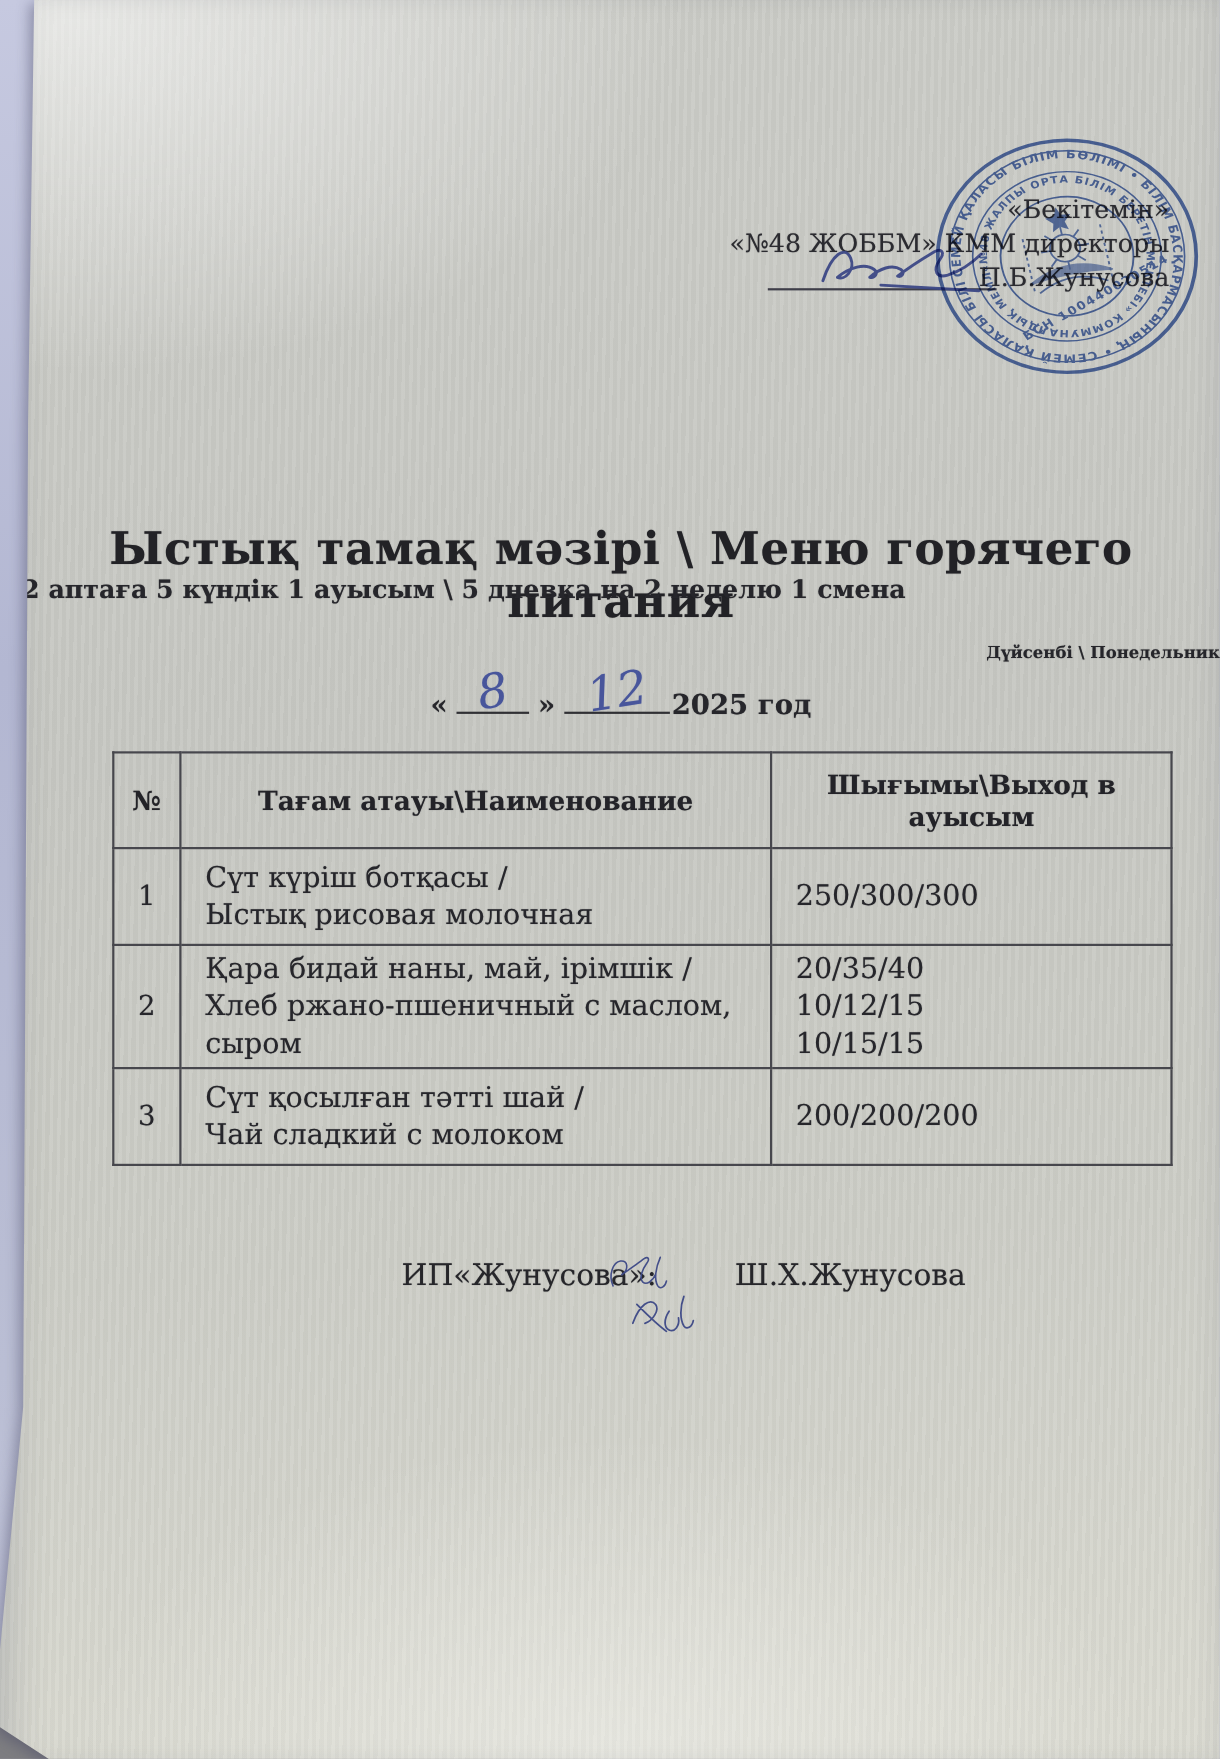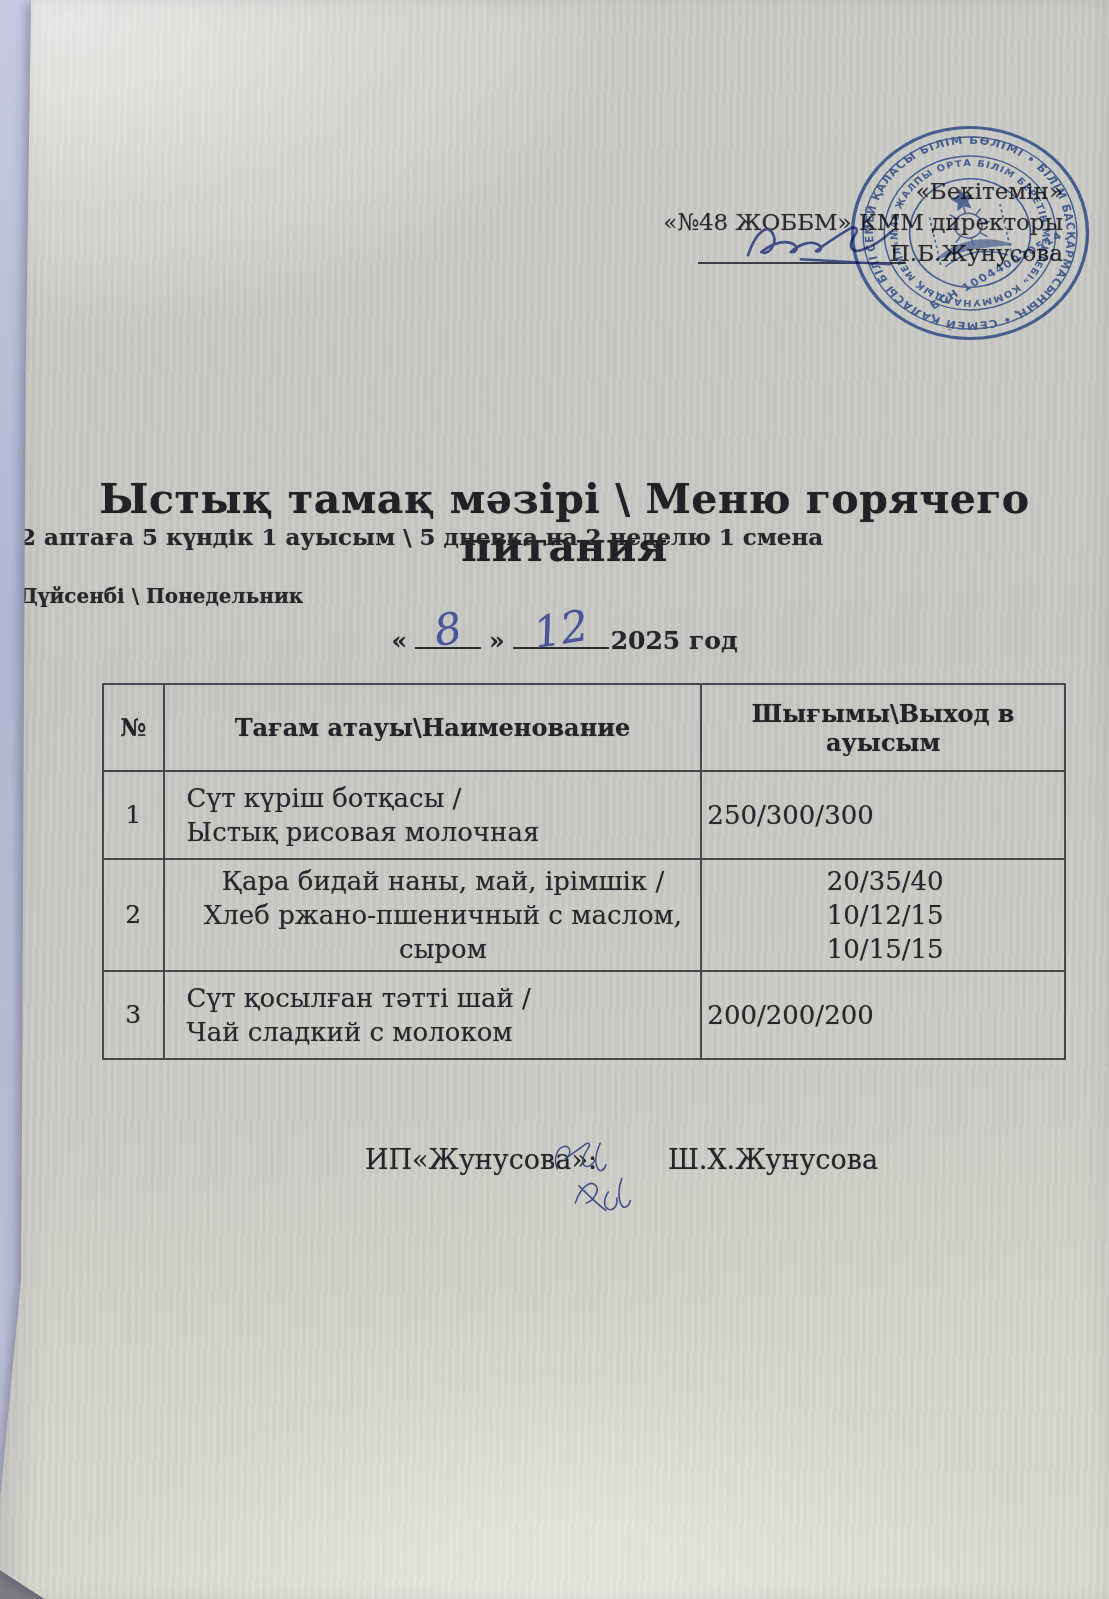--- a/index.html
+++ b/index.html
@@ -29,42 +29,42 @@
 
   
   .stamp{position:absolute;left:843px;top:119px;width:254px;height:228px;
     mix-blend-mode:multiply;opacity:.93;}
 
   
   .title{position:absolute;left:20px;right:0;top:462px;text-align:center;
     font-size:41px;font-weight:bold;letter-spacing:.5px;color:#222226;}
   .subtitle{position:absolute;left:20px;right:0;top:523px;text-align:left;
     font-size:23px;font-weight:bold;color:#26262b;}
-  .weekday{position:absolute;left:20px;right:0;top:584px;text-align:left;
-    font-size:20px;font-weight:bold;color:#26262b;}
+  .weekday{position:absolute;left:20px;right:0;top:584px;text-align:right;
+    font-size:15px;font-weight:bold;color:#26262b;}
   .dateline{position:absolute;left:20px;right:0;top:621px;text-align:center;
     font-size:25px;font-weight:bold;color:#26262b;}
   .blank{display:inline-block;position:relative;width:66px;height:26px;
     border-bottom:2px solid #303034;margin:0 8px;vertical-align:baseline;}
   .blank.wide{width:96px;margin-right:2px;}
   .hand{position:absolute;left:50%;bottom:-7px;transform:translateX(-50%) rotate(-9deg);
     font-style:italic;font-weight:400;font-size:43px;color:#42509a;opacity:.95;
     text-shadow:0 0 1px rgba(66,80,154,.4);}
 
   
   .menu{position:absolute;left:102px;top:683px;width:964px;border-collapse:collapse;
     table-layout:fixed;}
   .menu th,.menu td{border:2.3px solid #47474d;vertical-align:middle;
     background:transparent;}
   .menu th{font-size:24px;font-weight:bold;height:83px;color:#232328;}
   .menu td{font-size:26px;line-height:34px;color:#26262b;}
   td.num{text-align:center;font-size:25px;}
   td.dish{padding-left:22px;}
-  td.grams{padding-left:5px;}
-  tr.r1 td{height:84px;} tr.r2 td{height:108px;text-align:center;} tr.r3 td{height:84px;}
+  td.grams{padding-left:21px;}
+  tr.r1 td{height:84px;} tr.r2 td{height:108px;} tr.r3 td{height:84px;}
 
   
   .signers{position:absolute;left:345px;top:1144px;width:500px;height:90px;
     font-size:27px;color:#26262a;margin-left:20px;}
   .signer-row{position:relative;height:32px;}
   .signer-label{position:absolute;left:0;top:0;white-space:nowrap;}
   .signer-name{position:absolute;left:303px;top:0;white-space:nowrap;}
   .sig-svg{position:absolute;}
   #sig-ip{left:176px;top:-10px;width:88px;height:48px;}
   #sig-nurse{left:198px;top:26px;width:82px;height:44px;}

